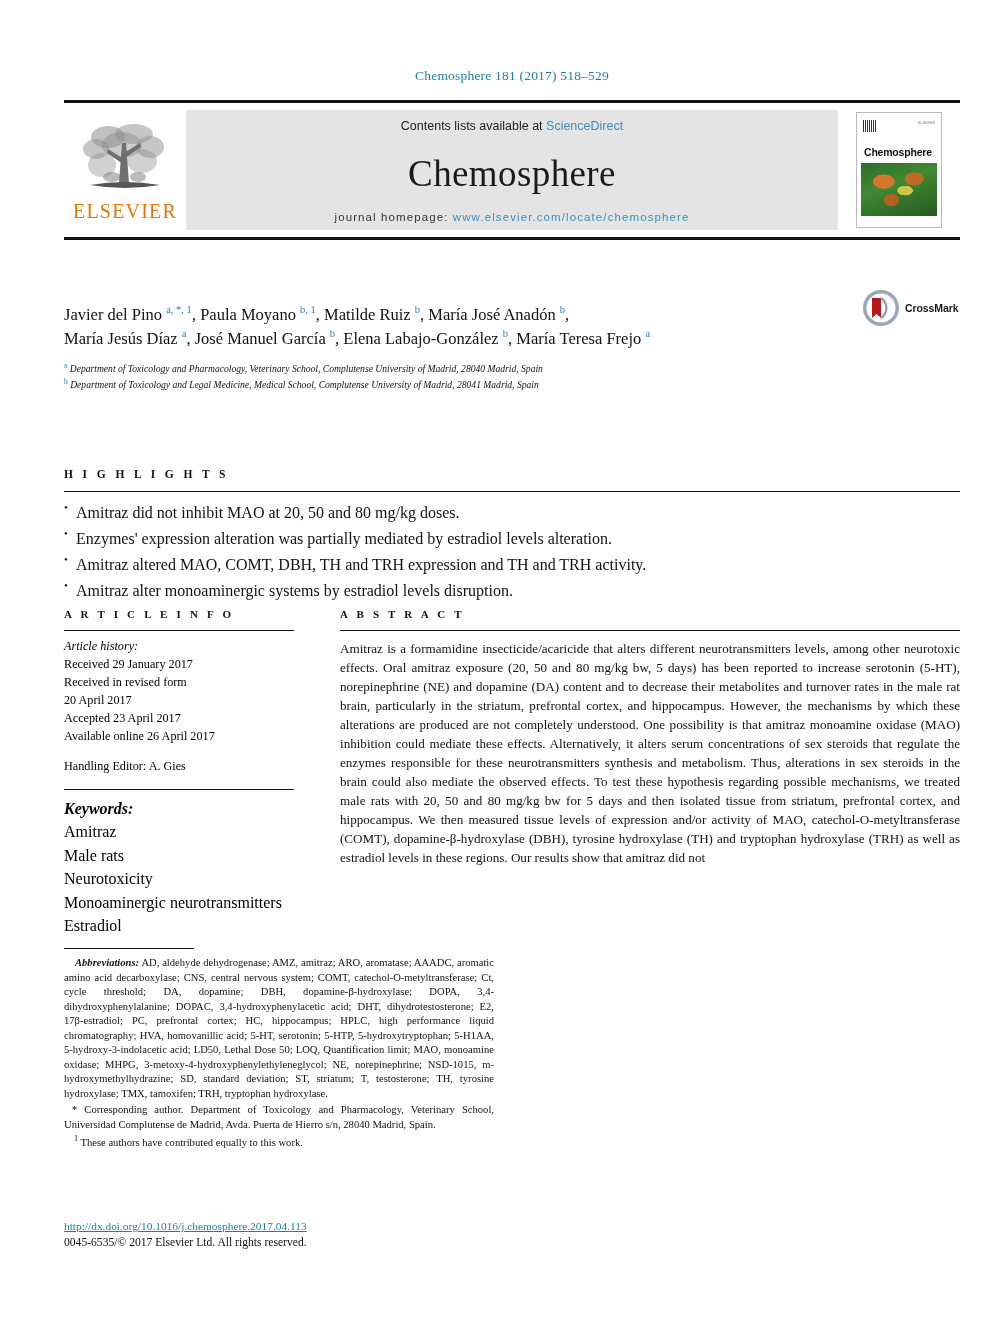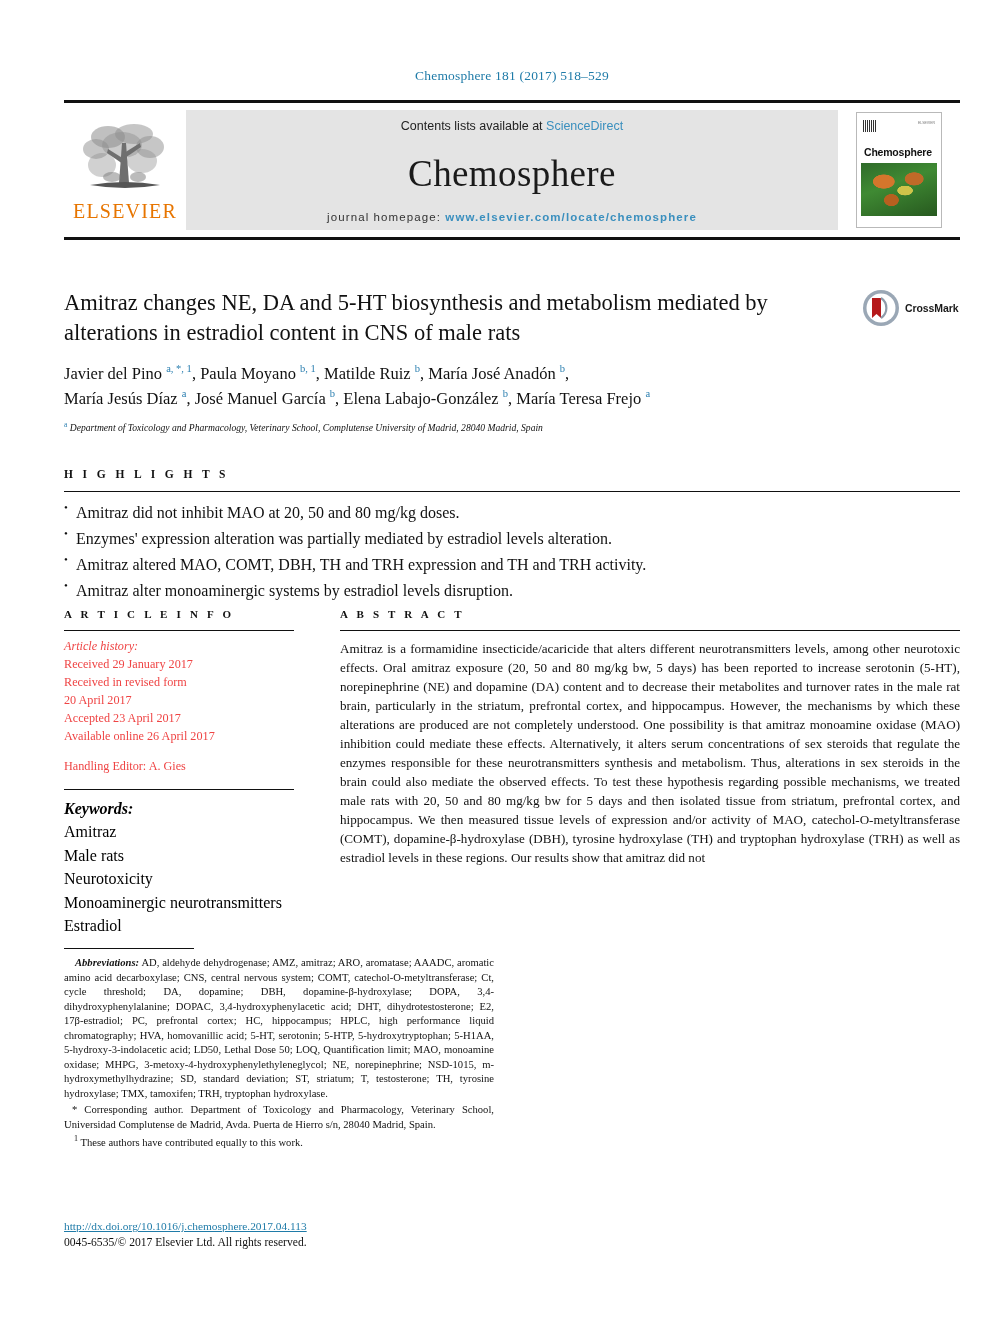--- a/index.html
+++ b/index.html
@@ -79,21 +79,21 @@
     letter-spacing: 0.4px;
     line-height: 1;
     margin: 2px 0 0 0;
   }
   .homepage-line {
     font-family: "Liberation Sans", sans-serif;
     font-size: 11.5px;
     letter-spacing: 1.1px;
     color: #333;
   }
-  .homepage-line .url { color: #3a8fbe; font-weight: bold; }
+  .homepage-line .url { color: #3a8fbe; }
   .masthead-cover {
     width: 122px;
     flex: 0 0 122px;
     display: flex;
     align-items: center;
     justify-content: center;
   }
   .cover-thumb {
     width: 86px; height: 116px;
     border: 1px solid #b9b9b9;
@@ -199,21 +199,21 @@
   .col-info { width: 250px; flex: 0 0 250px; padding-right: 20px; }
   .col-abs { flex: 1 1 auto; padding-left: 26px; }
   .rule-thin { border-top: 1.2px solid #111; }
 
   .info-head, .abs-head {
     font-family: "Liberation Serif", serif;
     font-size: 11px; font-weight: bold; letter-spacing: 3.2px;
     color: #111; padding-bottom: 10px;
   }
   .hist-title { font-style: italic; font-size: 12.2px; }
-  .info-body { padding-top: 7px; font-size: 12.2px; line-height: 1.47; color: #ef4444; }
+  .info-body { padding-top: 7px; font-size: 12.2px; line-height: 1.47; color: #000000; }
   .info-body .gap { height: 12px; }
   .kw-rule { border-top: 1.2px solid #111; margin-top: 13px; }
   .kw-block { padding-top: 7px; font-size: 16px; line-height: 1.47; }
   .kw-title { font-style: italic; font-weight: bold; }
 
   .abs-body {
     padding-top: 9px;
     font-size: 13.1px;
     line-height: 1.45;
     text-align: justify;
@@ -306,27 +306,27 @@
       <circle cx="20" cy="20" r="18" fill="#9aa7b5"></circle>
       <circle cx="20" cy="20" r="14.5" fill="#ffffff"></circle>
       <path d="M11 10 h9 v20 l-4.5 -4 l-4.5 4 z" fill="#b5191b"></path>
       <path d="M20 10 a12 12 0 0 1 0 20 z" fill="#ffffff"></path>
       <path d="M20 10 a12 12 0 0 1 0 20" fill="none" stroke="#8f9caa" stroke-width="2.2"></path>
     </svg>
     <span class="crossmark-word">CrossMark</span>
   </div>
 
   <div class="title-block">
-    <h1 class="art-title">Amitraz changes NE, DA and 5-HT biosynthesis and metabolism mediated by alterations in estradiol content in CNS of male rats</h1>
     <div class="authors">
       <span>Javier del Pino</span> <sup class="aff">a, *, 1</sup>, <span>Paula Moyano</span> <sup class="aff">b, 1</sup>, <span>Matilde Ruiz</span> <sup class="aff">b</sup>, <span>María José Anadón</span> <sup class="aff">b</sup>,<br>
       <span>María Jesús Díaz</span> <sup class="aff">a</sup>, <span>José Manuel García</span> <sup class="aff">b</sup>, <span>Elena Labajo-González</span> <sup class="aff">b</sup>, <span>María Teresa Frejo</span> <sup class="aff">a</sup>
     </div>
     <div class="affils">
       <div class="affil"><sup>a</sup> <span>Department of Toxicology and Pharmacology, Veterinary School, Complutense University of Madrid, 28040 Madrid, Spain</span></div>
+      <div class="affil"><sup>b</sup> <span>Department of Toxicology and Legal Medicine, Medical School, Complutense University of Madrid, 28041 Madrid, Spain</span></div>
     </div>
   </div>
 
   <div class="highlights">
     <div class="sec-head">H I G H L I G H T S</div>
     <div class="hl-rule"></div>
     <ul class="hl-list">
       <li>Amitraz did not inhibit MAO at 20, 50 and 80 mg/kg doses.</li>
       <li>Enzymes' expression alteration was partially mediated by estradiol levels alteration.</li>
       <li>Amitraz altered MAO, COMT, DBH, TH and TRH expression and TH and TRH activity.</li>

